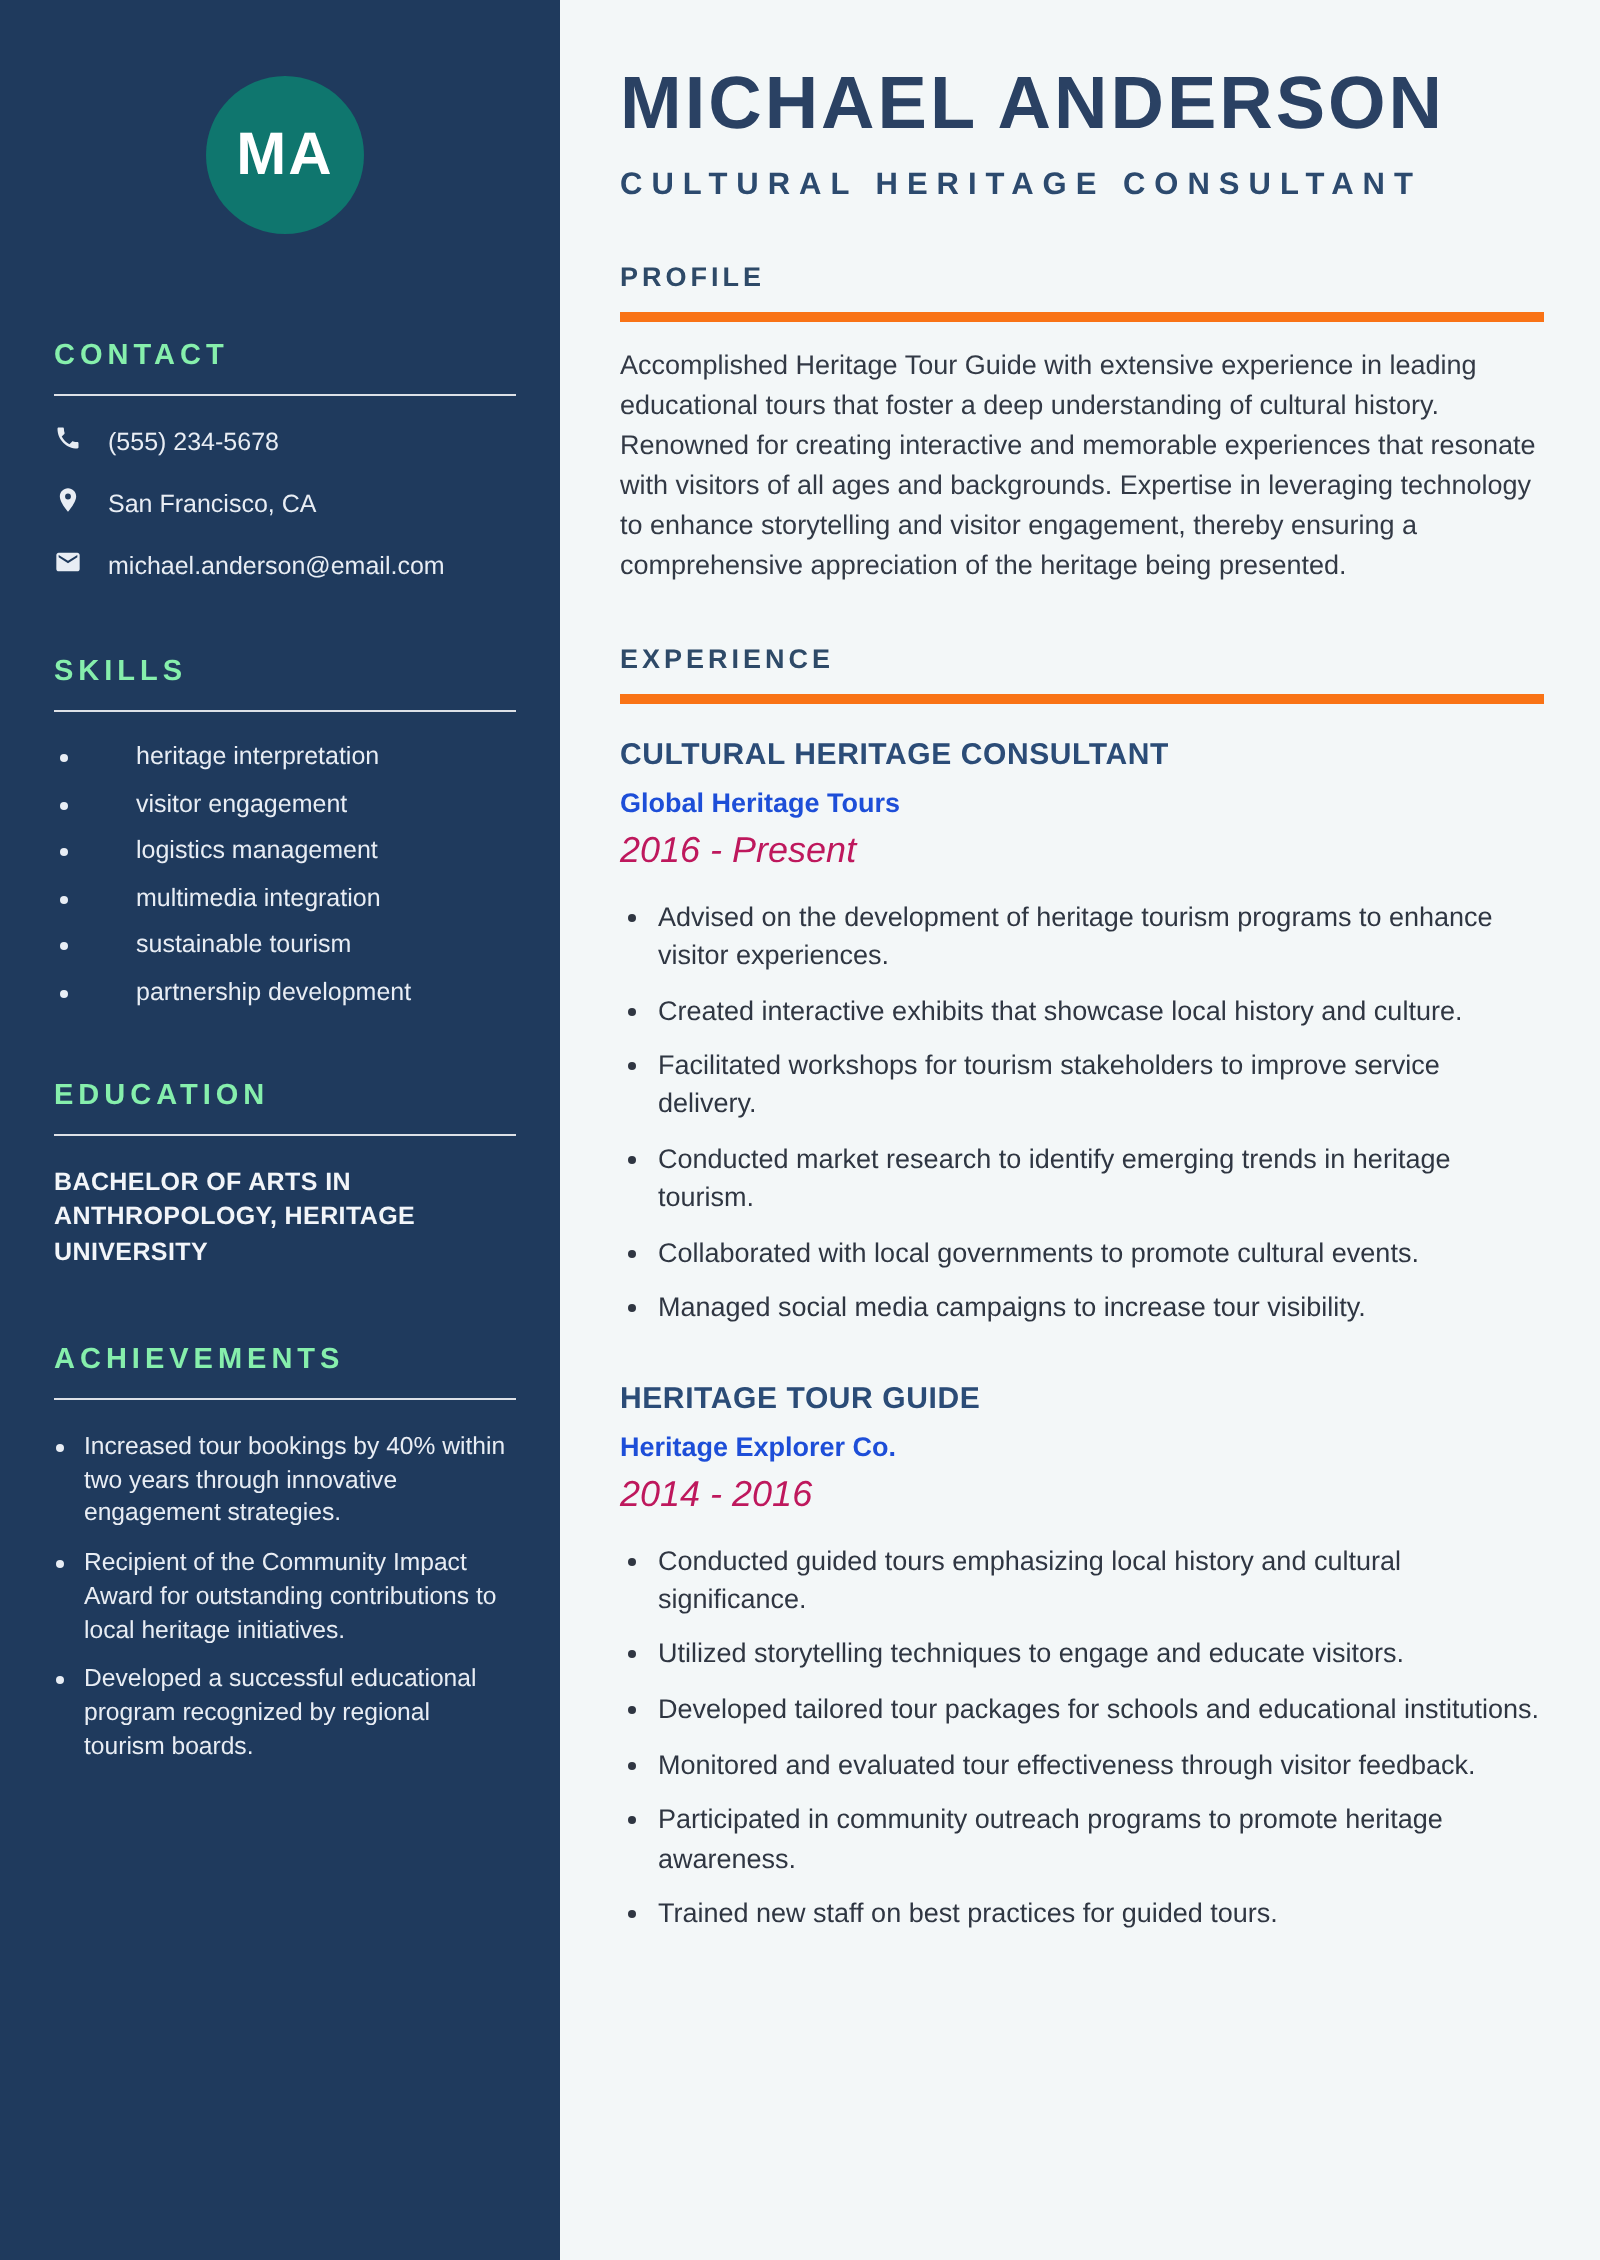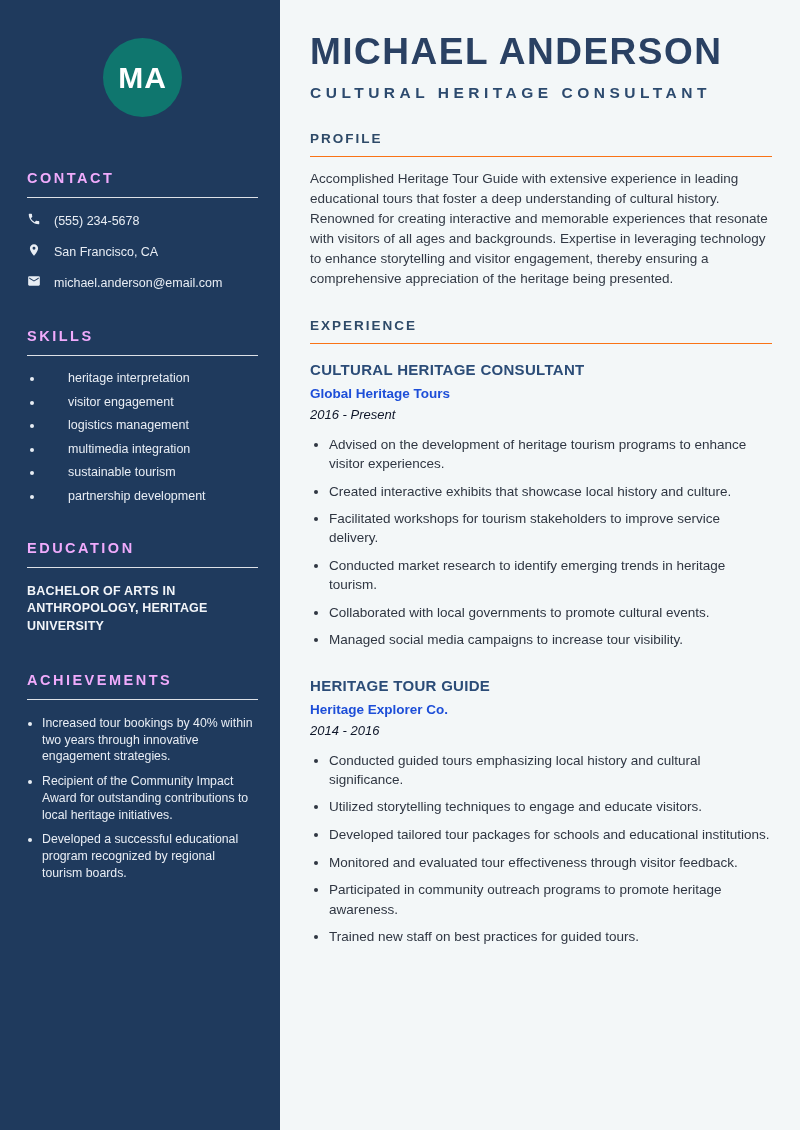--- a/index.html
+++ b/index.html
@@ -16,21 +16,21 @@
   }
   .avatar {
     width:79px; height:79px; border-radius:50%;
     background:#0f766e; color:#ffffff;
     display:flex; align-items:center; justify-content:center;
     font-size:30px; font-weight:bold; letter-spacing:1px;
     margin:0 auto 53px auto;
   }
   .s-sec { margin-bottom:37px; }
   .s-sec h2 {
-    color:#f0abfc; font-size:14.5px; font-weight:bold;
+    color:#86efac; font-size:14.5px; font-weight:bold;
     letter-spacing:2.5px; padding-bottom:11px;
     border-bottom:1.5px solid rgba(255,255,255,0.85);
   }
   .contact-item {
     display:flex; align-items:center; gap:13px;
     margin-top:14px; font-size:12.5px; color:#e8edf4;
   }
   .contact-item svg { flex:0 0 auto; }
   .side-list { list-style:disc; padding-left:17px; margin-top:15px; }
   .side-list li { font-size:12.5px; margin-bottom:9.5px; color:#e8edf4;padding-left:24px; }
@@ -52,32 +52,32 @@
     letter-spacing:1.5px; line-height:1.1;
   }
   .job-subtitle {
     font-size:15.5px; font-weight:600; color:#2c4a6e;
     letter-spacing:4.5px; margin-top:11px;
   }
   .m-sec { margin-top:29px; }
   .m-sec > h2 {
     font-size:13.5px; font-weight:bold; color:#2e4a68;
     letter-spacing:2px; padding-bottom:10px;
-    border-bottom:1px solid #f97316;
+    border-bottom:5px solid #f97316;
   }
   .profile-text {
     margin-top:12px; font-size:13.5px; line-height:20px; color:#323945;
   }
   .job { margin-top:17px; }
   .job + .job { margin-top:27px; }
   .job-title {
     font-size:15px; font-weight:bold; color:#2b4c77; letter-spacing:0.3px;
   }
   .company { font-size:13.5px; font-weight:bold; color:#1d4ed8; margin-top:8px; }
-  .dates { font-size:13px; font-style:italic; color:#0f172a; margin-top:6px; }
+  .dates { font-size:18px; font-style:italic; color:#be185d; margin-top:6px; }
   .job ul { list-style:disc; padding-left:19px; margin-top:13px; }
   .job ul li {
     font-size:13.5px; line-height:1.42; color:#2f3642; margin-bottom:8.5px;
   }
 </style>
 </head>
 <body>
 
 <div class="page">
 

